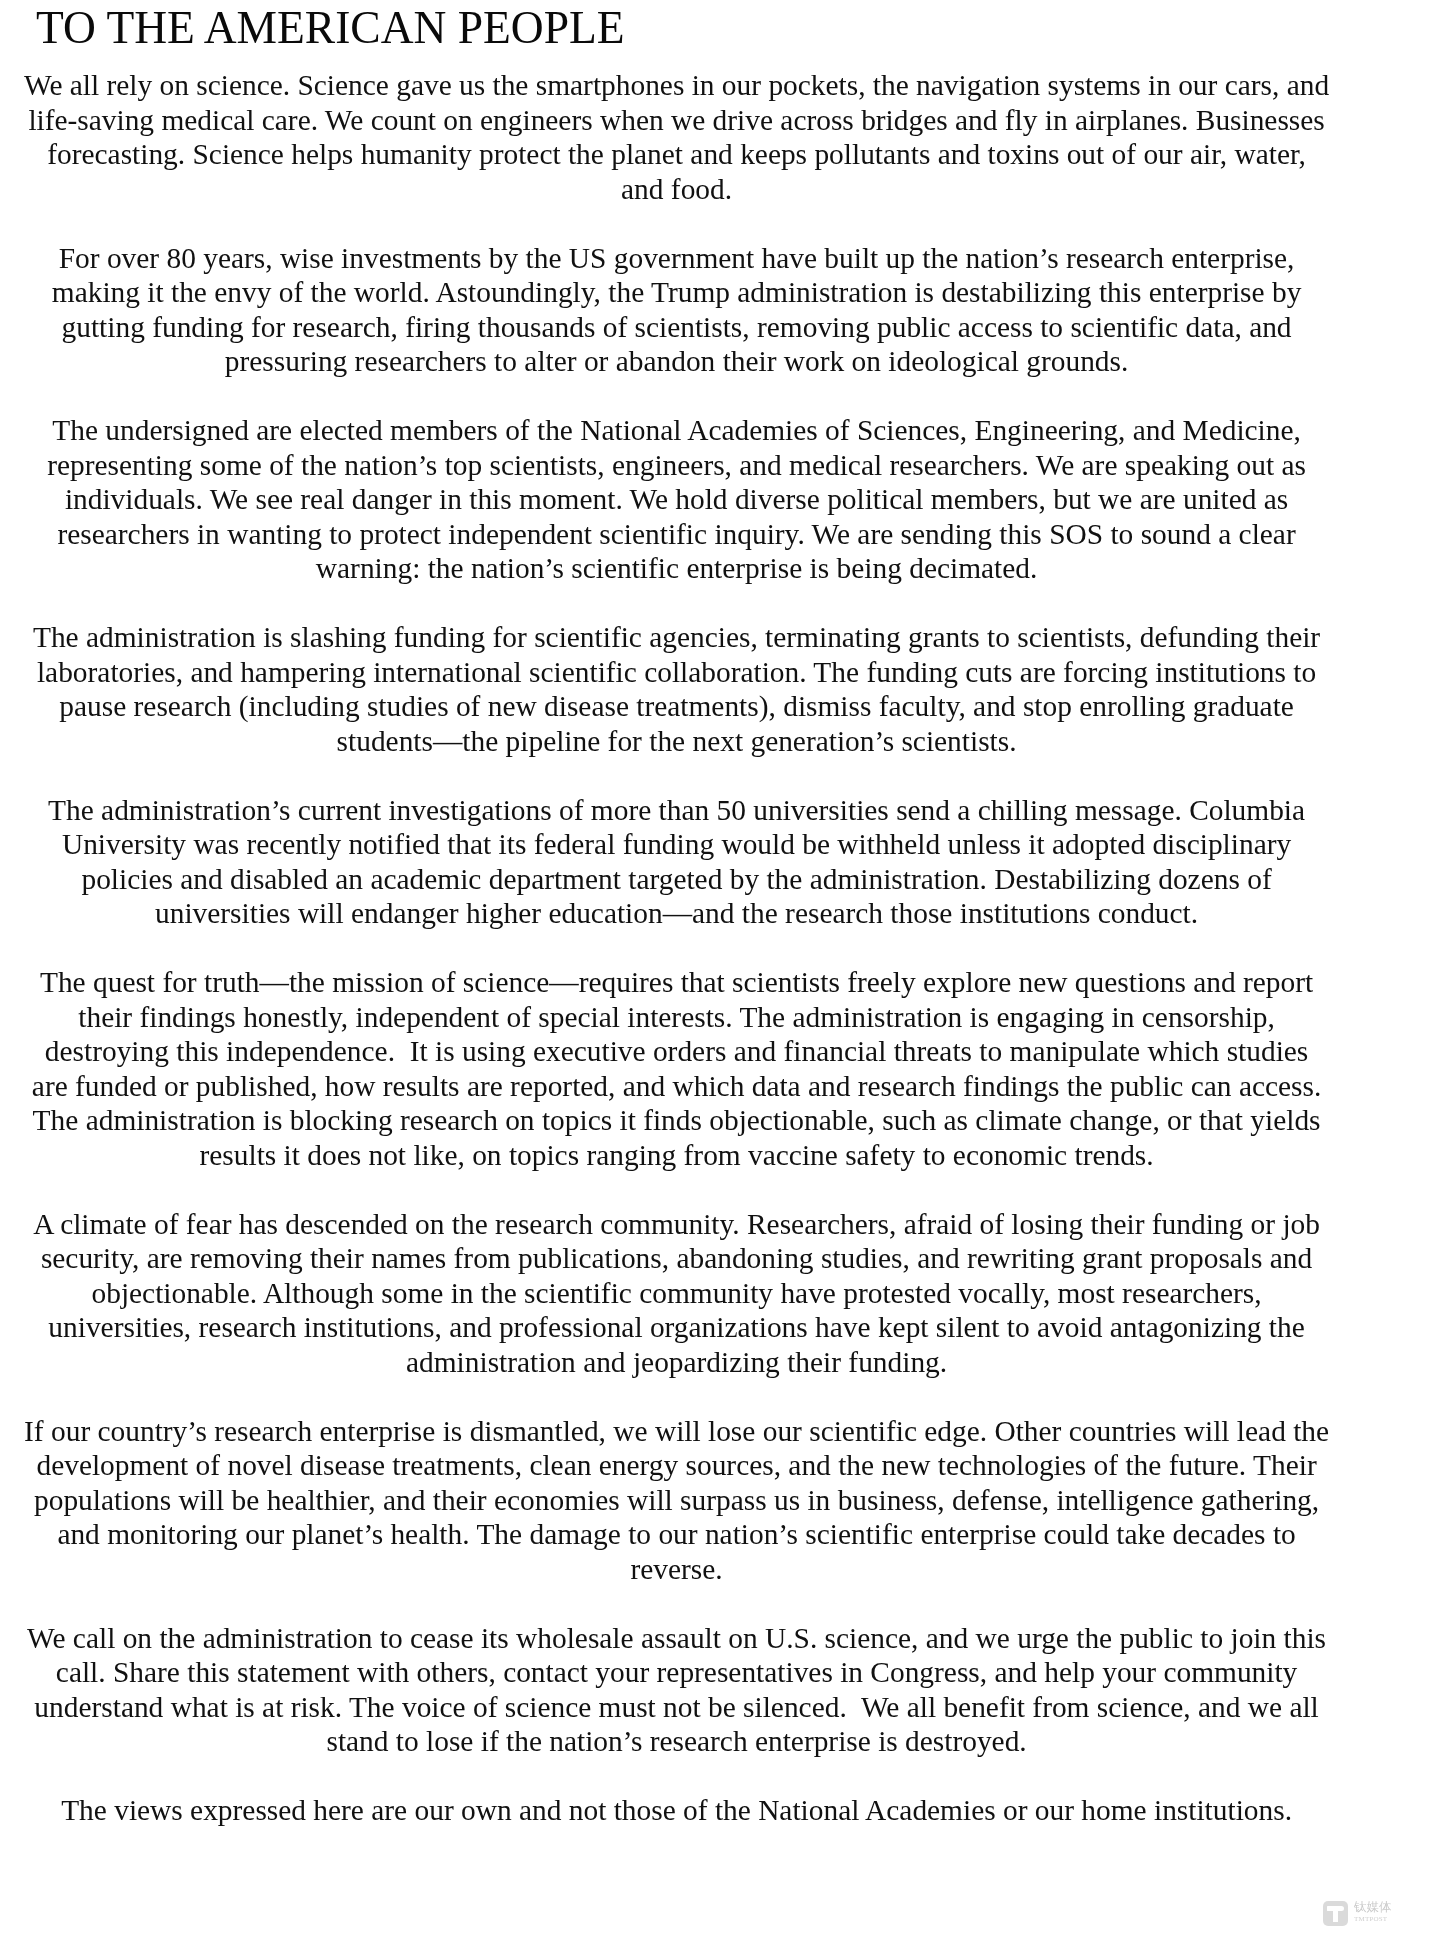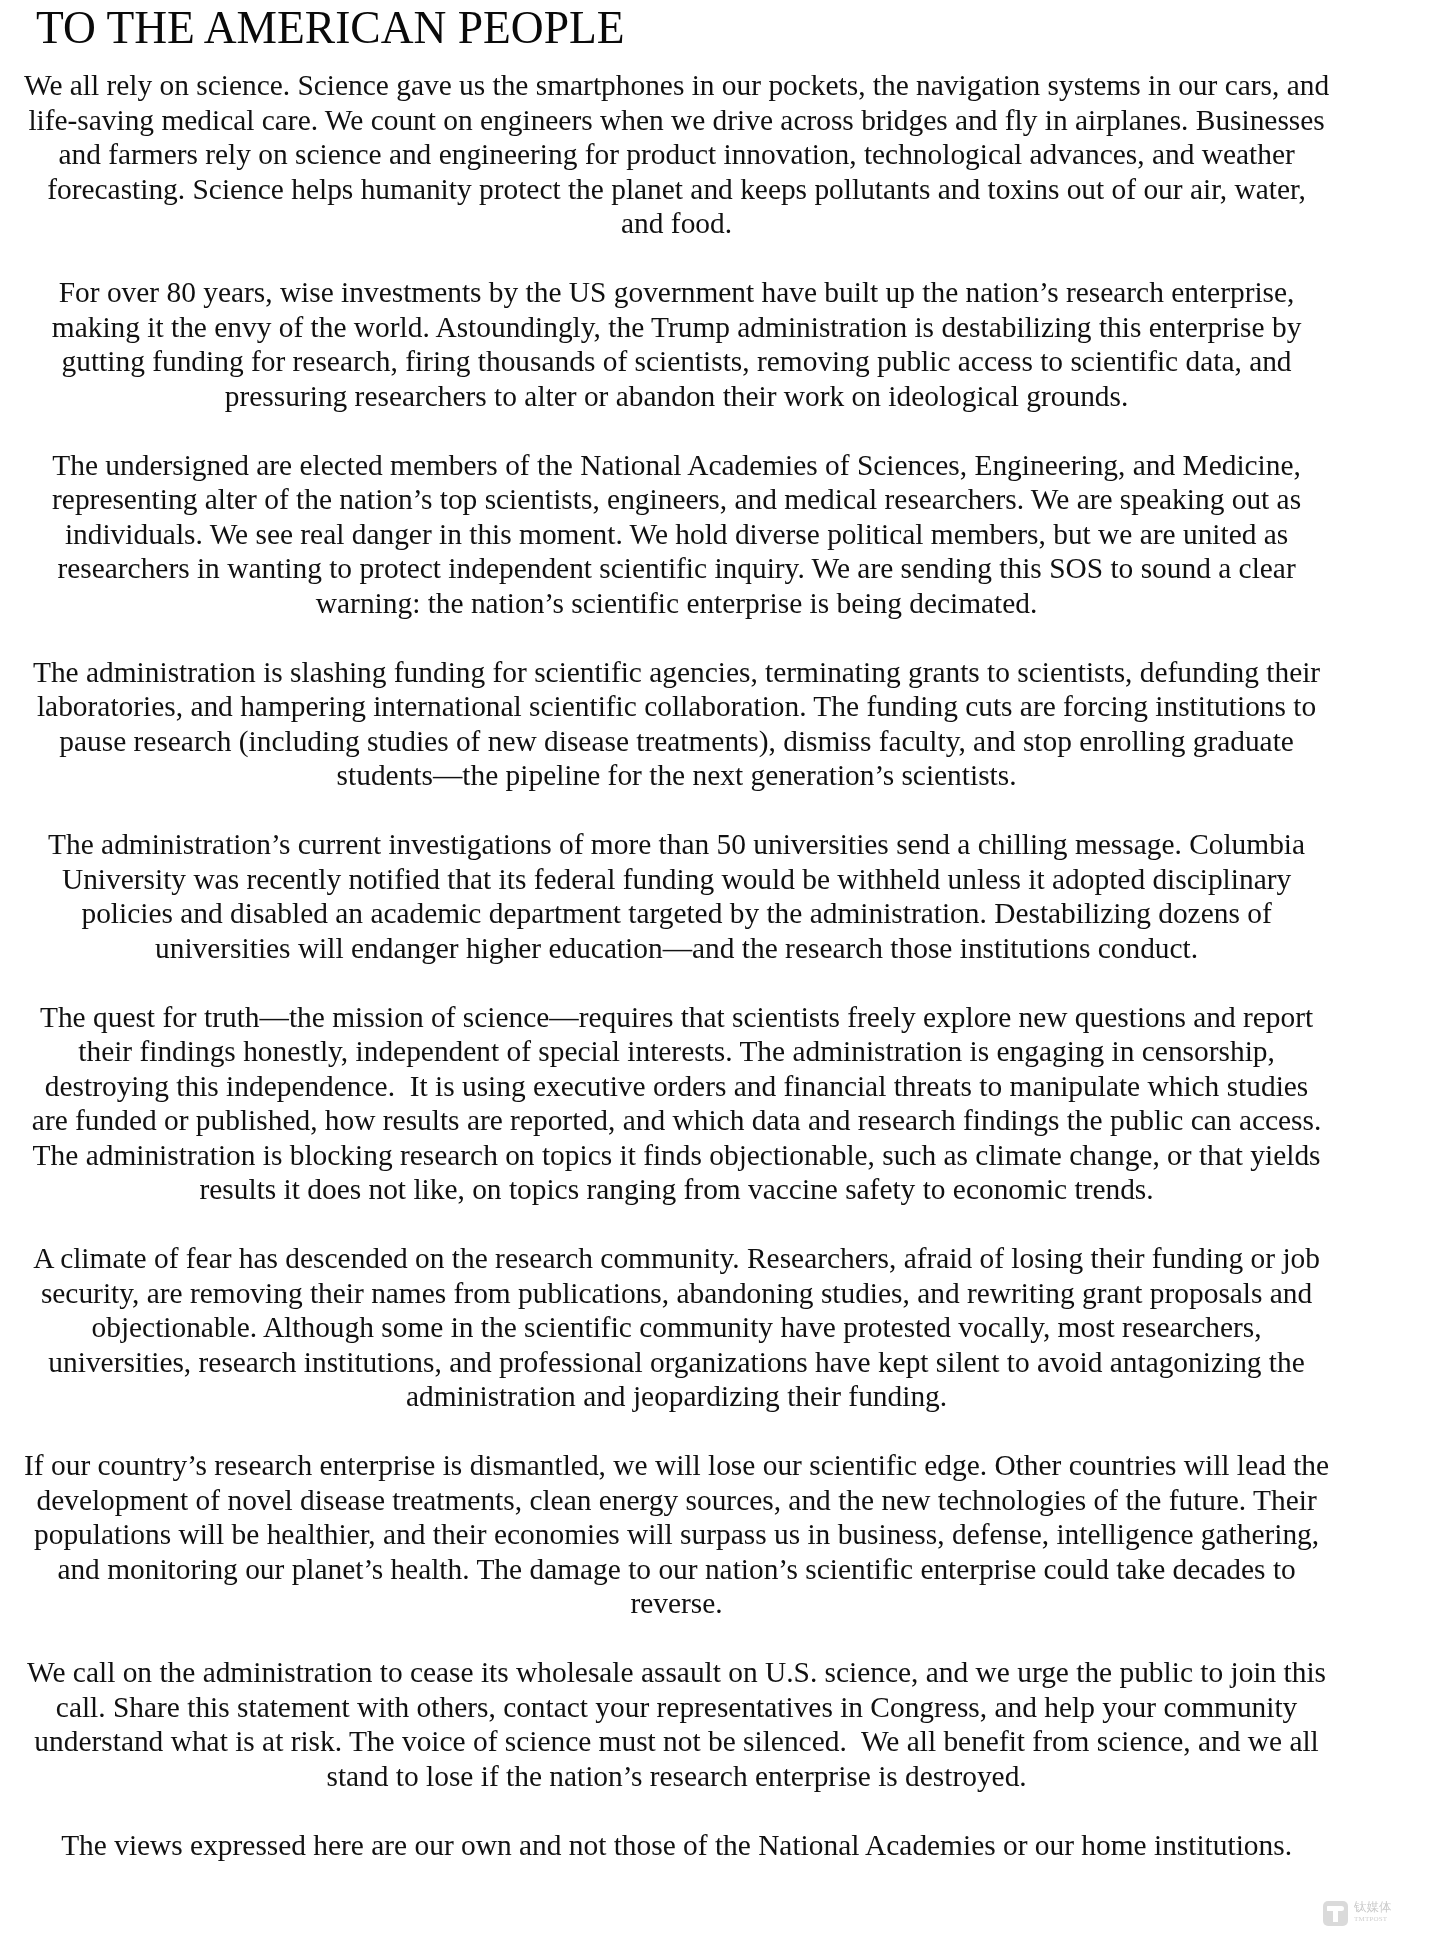--- a/index.html
+++ b/index.html
@@ -109,33 +109,32 @@
   </style>
 </head>
 <body>
 
 <div class="page">
   <h1 class="title">TO THE AMERICAN PEOPLE</h1>
   <div class="body" id="letter-body">
       <p class="para">
         <span class="line">We all rely on science. Science gave us the smartphones in our pockets, the navigation systems in our cars, and</span>
         <span class="line">life-saving medical care. We count on engineers when we drive across bridges and fly in airplanes. Businesses</span>
-        <span class="line">and farmers rely on science and engineering for product innovation, technological advances, and weather</span>
         <span class="line">forecasting. Science helps humanity protect the planet and keeps pollutants and toxins out of our air, water,</span>
         <span class="line">and food.</span>
       </p>
       <p class="para">
         <span class="line">For over 80 years, wise investments by the US government have built up the nation’s research enterprise,</span>
         <span class="line">making it the envy of the world. Astoundingly, the Trump administration is destabilizing this enterprise by</span>
         <span class="line">gutting funding for research, firing thousands of scientists, removing public access to scientific data, and</span>
         <span class="line">pressuring researchers to alter or abandon their work on ideological grounds.</span>
       </p>
       <p class="para">
         <span class="line">The undersigned are elected members of the National Academies of Sciences, Engineering, and Medicine,</span>
-        <span class="line">representing alter of the nation’s top scientists, engineers, and medical researchers. We are speaking out as</span>
+        <span class="line">representing some of the nation’s top scientists, engineers, and medical researchers. We are speaking out as</span>
         <span class="line">individuals. We see real danger in this moment. We hold diverse political members, but we are united as</span>
         <span class="line">researchers in wanting to protect independent scientific inquiry. We are sending this SOS to sound a clear</span>
         <span class="line">warning: the nation’s scientific enterprise is being decimated.</span>
       </p>
       <p class="para">
         <span class="line">The administration is slashing funding for scientific agencies, terminating grants to scientists, defunding their</span>
         <span class="line">laboratories, and hampering international scientific collaboration. The funding cuts are forcing institutions to</span>
         <span class="line">pause research (including studies of new disease treatments), dismiss faculty, and stop enrolling graduate</span>
         <span class="line">students—the pipeline for the next generation’s scientists.</span>
       </p>

